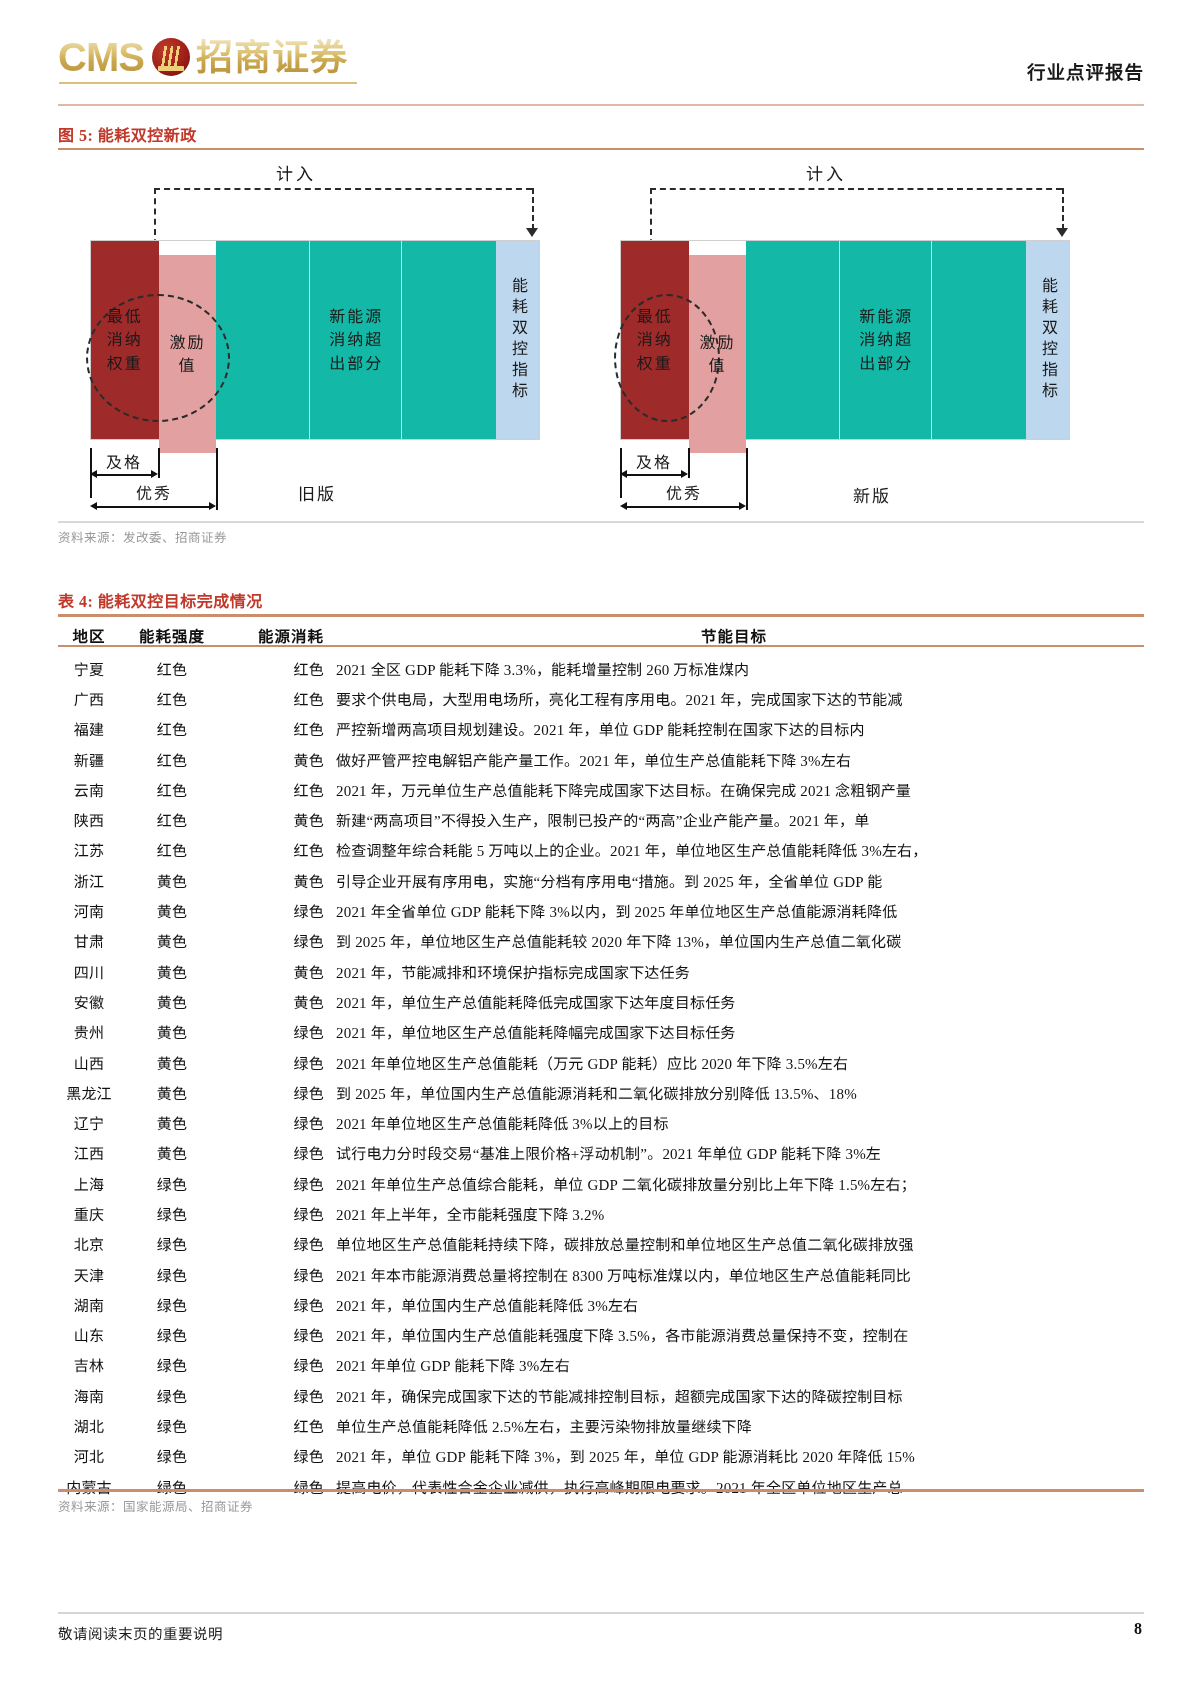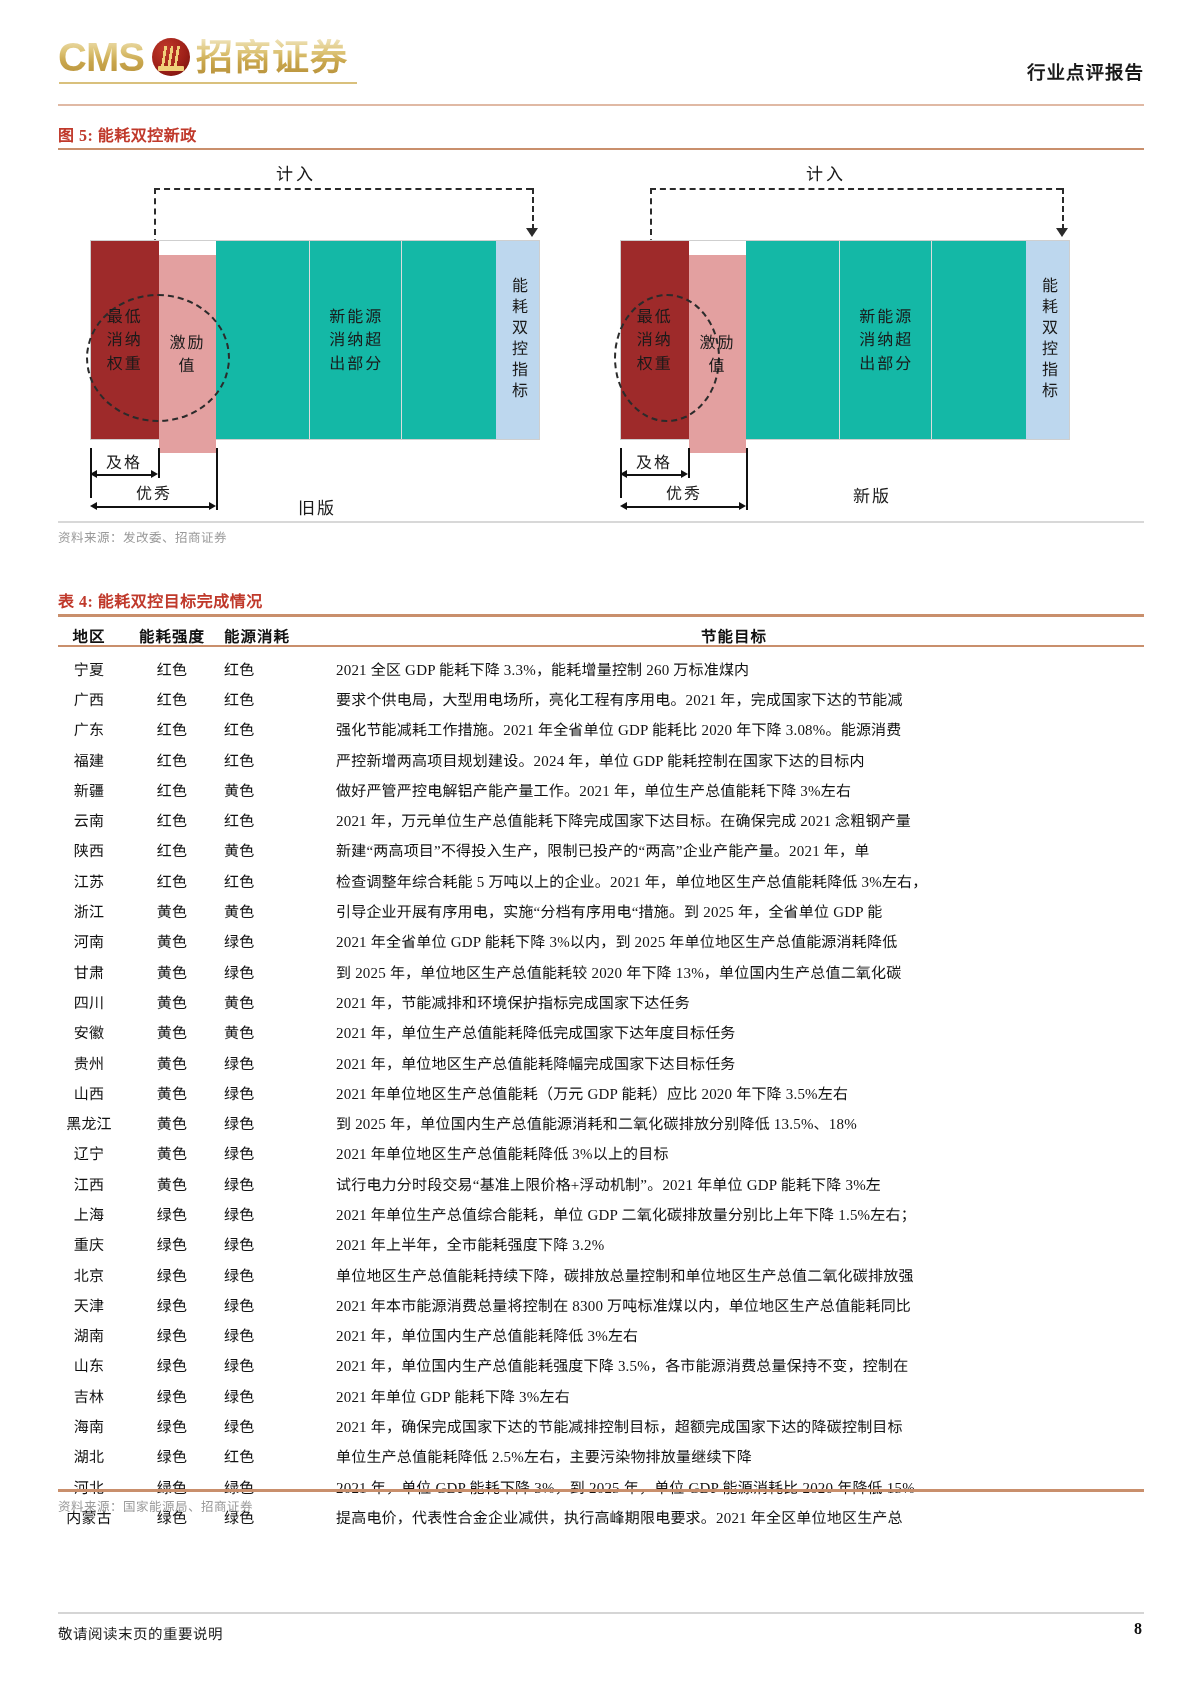--- a/index.html
+++ b/index.html
@@ -301,21 +301,21 @@
   table.data tbody td {
     height: 30.3px;
     font-size: 15px;
     color: #111;
     letter-spacing: 0.2px;
     white-space: nowrap;
     overflow: hidden;
   }
   .col-region  { width: 62px;  text-align: center; }
   .col-inten   { width: 104px; text-align: center; }
-  .col-consum  { width: 100px; text-align: left; }
+  .col-consum  { width: 100px; text-align: right; }
   .col-goal    { width: 820px; text-align: left; padding-left: 12px !important; }
   thead .col-goal { text-align: center; padding-left: 0 !important; }
 
   
   .footer-rule {
     position: absolute;
     left: 58px; top: 1612px;
     width: 1086px; height: 2px;
     background: #d5d5d5;
   }
@@ -385,21 +385,21 @@
     <div class="dim-label" style="left:48px; top:297px;">及格</div>
     <div class="dim-line" style="left:38px; top:322px; width:56px;"></div>
     <div class="dim-arrow-l" style="left:32px; top:318px;"></div>
     <div class="dim-arrow-r" style="left:93px; top:318px;"></div>
 
     <div class="dim-label" style="left:78px; top:328px;">优秀</div>
     <div class="dim-line" style="left:38px; top:354px; width:114px;"></div>
     <div class="dim-arrow-l" style="left:32px; top:350px;"></div>
     <div class="dim-arrow-r" style="left:151px; top:350px;"></div>
 
-    <div class="version-label" style="left:240px; top:342px;">旧版</div>
+    <div class="version-label" style="left:240px; top:328px;">旧版</div>
   </div>
 
   <div class="panel right">
     <div class="jiru-label" style="left:218px; top:8px;">计入</div>
     <div class="dash-v" style="left:62px;  top:36px; height:160px;"></div>
     <div class="dash-h" style="left:62px;  top:36px; width:412px;"></div>
     <div class="dash-v" style="left:474px; top:36px; height:42px;"></div>
     <div class="arrow-down" style="left:468px; top:76px;"></div>
 
     <div class="bar-row" style="left:32px; top:88px; width:450px;">
@@ -459,30 +459,24 @@
         <td class="col-consum">红色</td>
         <td class="col-goal">2021 全区 GDP 能耗下降 3.3%，能耗增量控制 260 万标准煤内</td>
       </tr>
       <tr>
         <td class="col-region">广西</td>
         <td class="col-inten">红色</td>
         <td class="col-consum">红色</td>
         <td class="col-goal">要求个供电局，大型用电场所，亮化工程有序用电。2021 年，完成国家下达的节能减</td>
       </tr>
       <tr>
-        <td class="col-region">广东</td>
-        <td class="col-inten">红色</td>
-        <td class="col-consum">红色</td>
-        <td class="col-goal">强化节能减耗工作措施。2021 年全省单位 GDP 能耗比 2020 年下降 3.08%。能源消费</td>
-      </tr>
-      <tr>
         <td class="col-region">福建</td>
         <td class="col-inten">红色</td>
         <td class="col-consum">红色</td>
-        <td class="col-goal">严控新增两高项目规划建设。2024 年，单位 GDP 能耗控制在国家下达的目标内</td>
+        <td class="col-goal">严控新增两高项目规划建设。2021 年，单位 GDP 能耗控制在国家下达的目标内</td>
       </tr>
       <tr>
         <td class="col-region">新疆</td>
         <td class="col-inten">红色</td>
         <td class="col-consum">黄色</td>
         <td class="col-goal">做好严管严控电解铝产能产量工作。2021 年，单位生产总值能耗下降 3%左右</td>
       </tr>
       <tr>
         <td class="col-region">云南</td>
         <td class="col-inten">红色</td>

